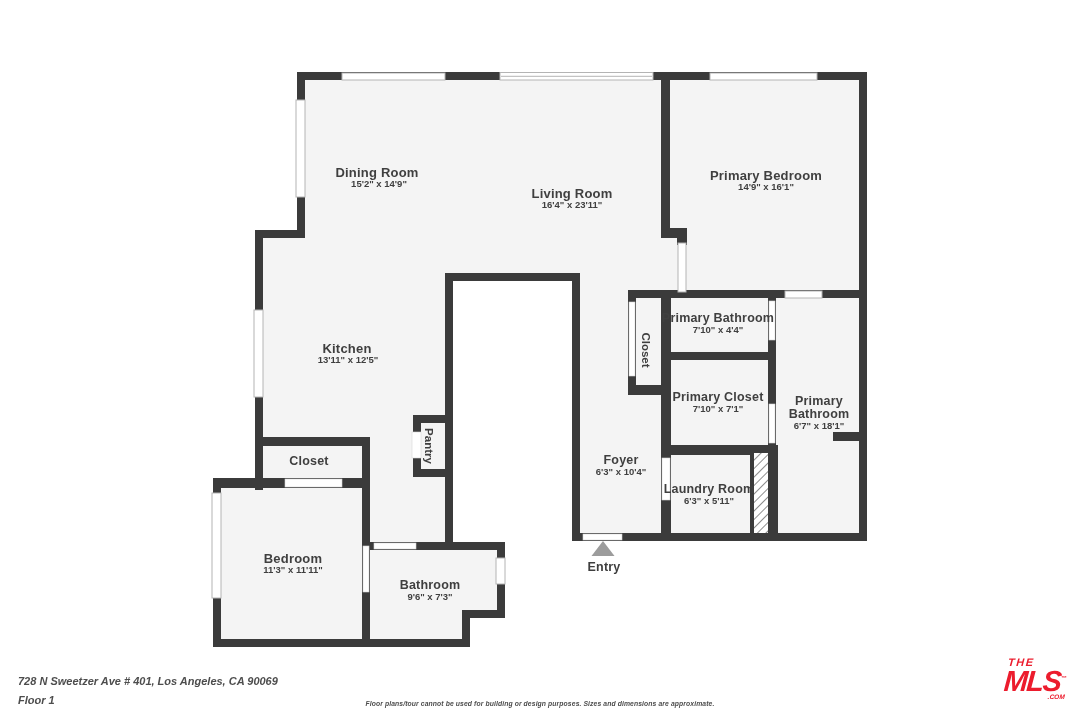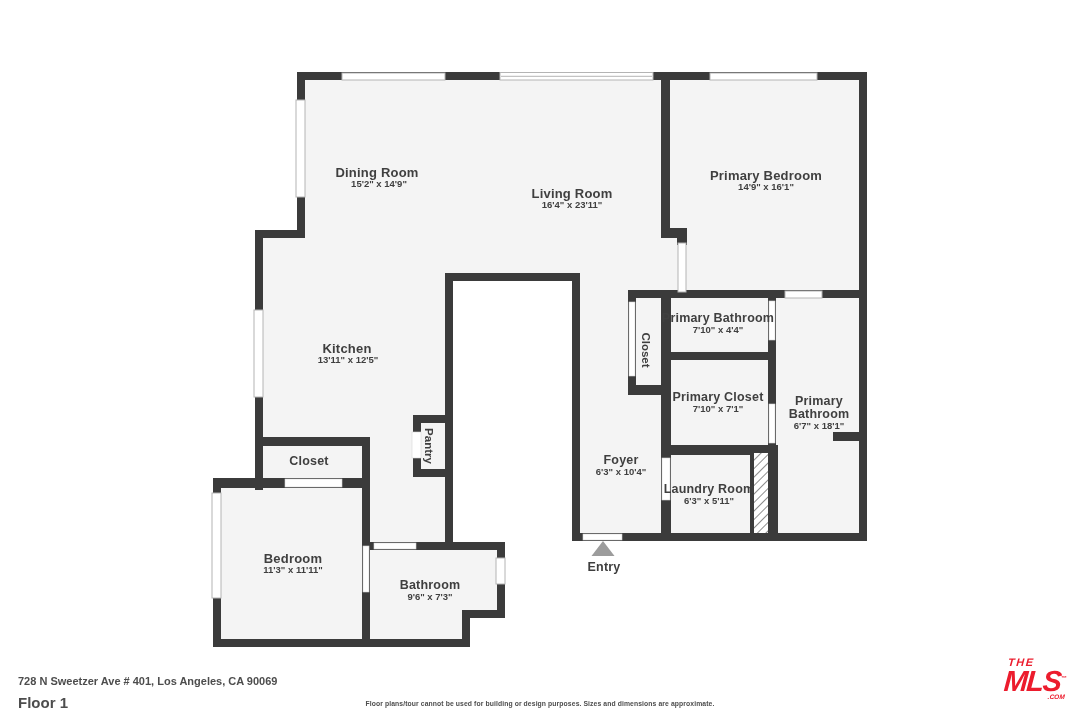--- a/index.html
+++ b/index.html
@@ -13,23 +13,23 @@
   .void{fill:#ffffff;}
   .wall{fill:var(--wall,#3b3b3b);}
   .win{fill:#ffffff;stroke:#b4b4b4;stroke-width:1;}
   .gap{fill:#ffffff;stroke:#d6d6d6;stroke-width:0.6;}
   .winline{stroke:#b4b4b4;stroke-width:1;}
   .room-name{font-weight:bold;font-size:13px;fill:var(--label,#3f3f3f);text-anchor:middle;letter-spacing:.2px;}
   .room-name.sm{font-size:12.5px;}
   .room-dims{font-weight:bold;font-size:9.5px;fill:var(--label,#3f3f3f);text-anchor:middle;}
   .vert{font-weight:bold;font-size:11.5px;fill:var(--label,#3f3f3f);text-anchor:middle;}
   .entry-t{fill:#9c9c9c;}
-  .footer-text{position:absolute;font-weight:bold;color:#4d4d4d;}
+  .footer-text{position:absolute;font-weight:bold;color:#4d4d4d;font-style:italic;}
   .address{left:18px;top:675px;font-size:11px;}
-  .floor-label{left:18px;top:694px;font-size:15px;text-align:center;}
+  .floor-label{left:18px;top:694px;font-size:11px;text-align:center;}
   .disclaimer{left:0;right:0;top:700px;text-align:center;font-size:6.8px;letter-spacing:.1px;}
   .mls-logo{position:absolute;right:14px;top:657px;width:62px;color:var(--logo_red,#ec1c2d);
     font-style:italic;transform:skewX(-4deg);}
   .mls-the{display:block;font-weight:bold;font-size:11px;line-height:10px;letter-spacing:1.5px;margin-left:3px;}
   .mls-main{font-weight:bold;font-size:29px;line-height:23px;letter-spacing:-1.5px;display:block;}
   .mls-tm{font-size:6px;vertical-align:super;letter-spacing:0;}
   .mls-com{display:block;text-align:right;font-weight:bold;font-size:6.5px;line-height:6px;margin-top:1px;}
 </style>
 </head>
 <body>

